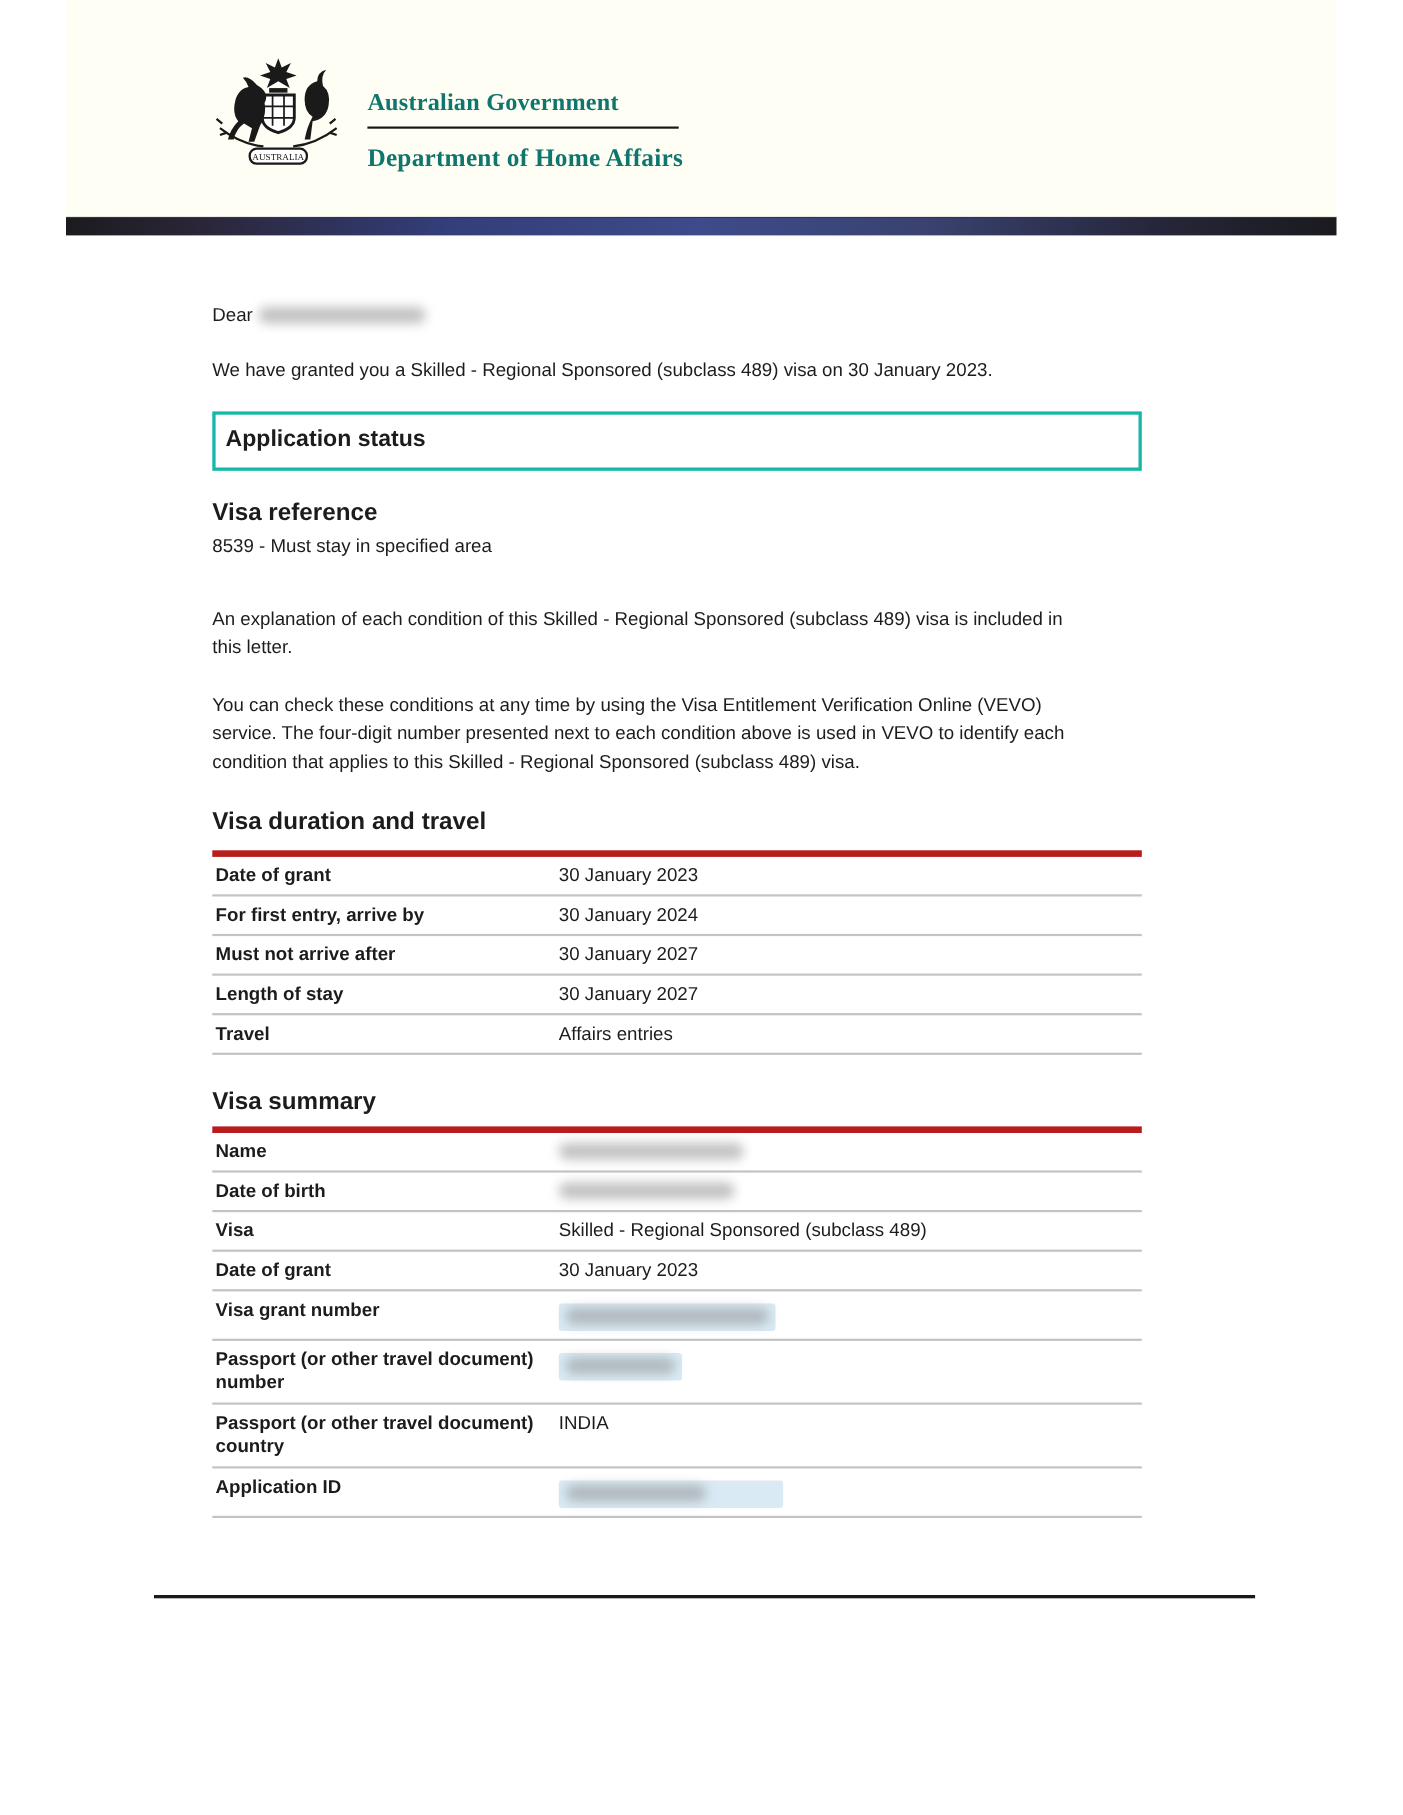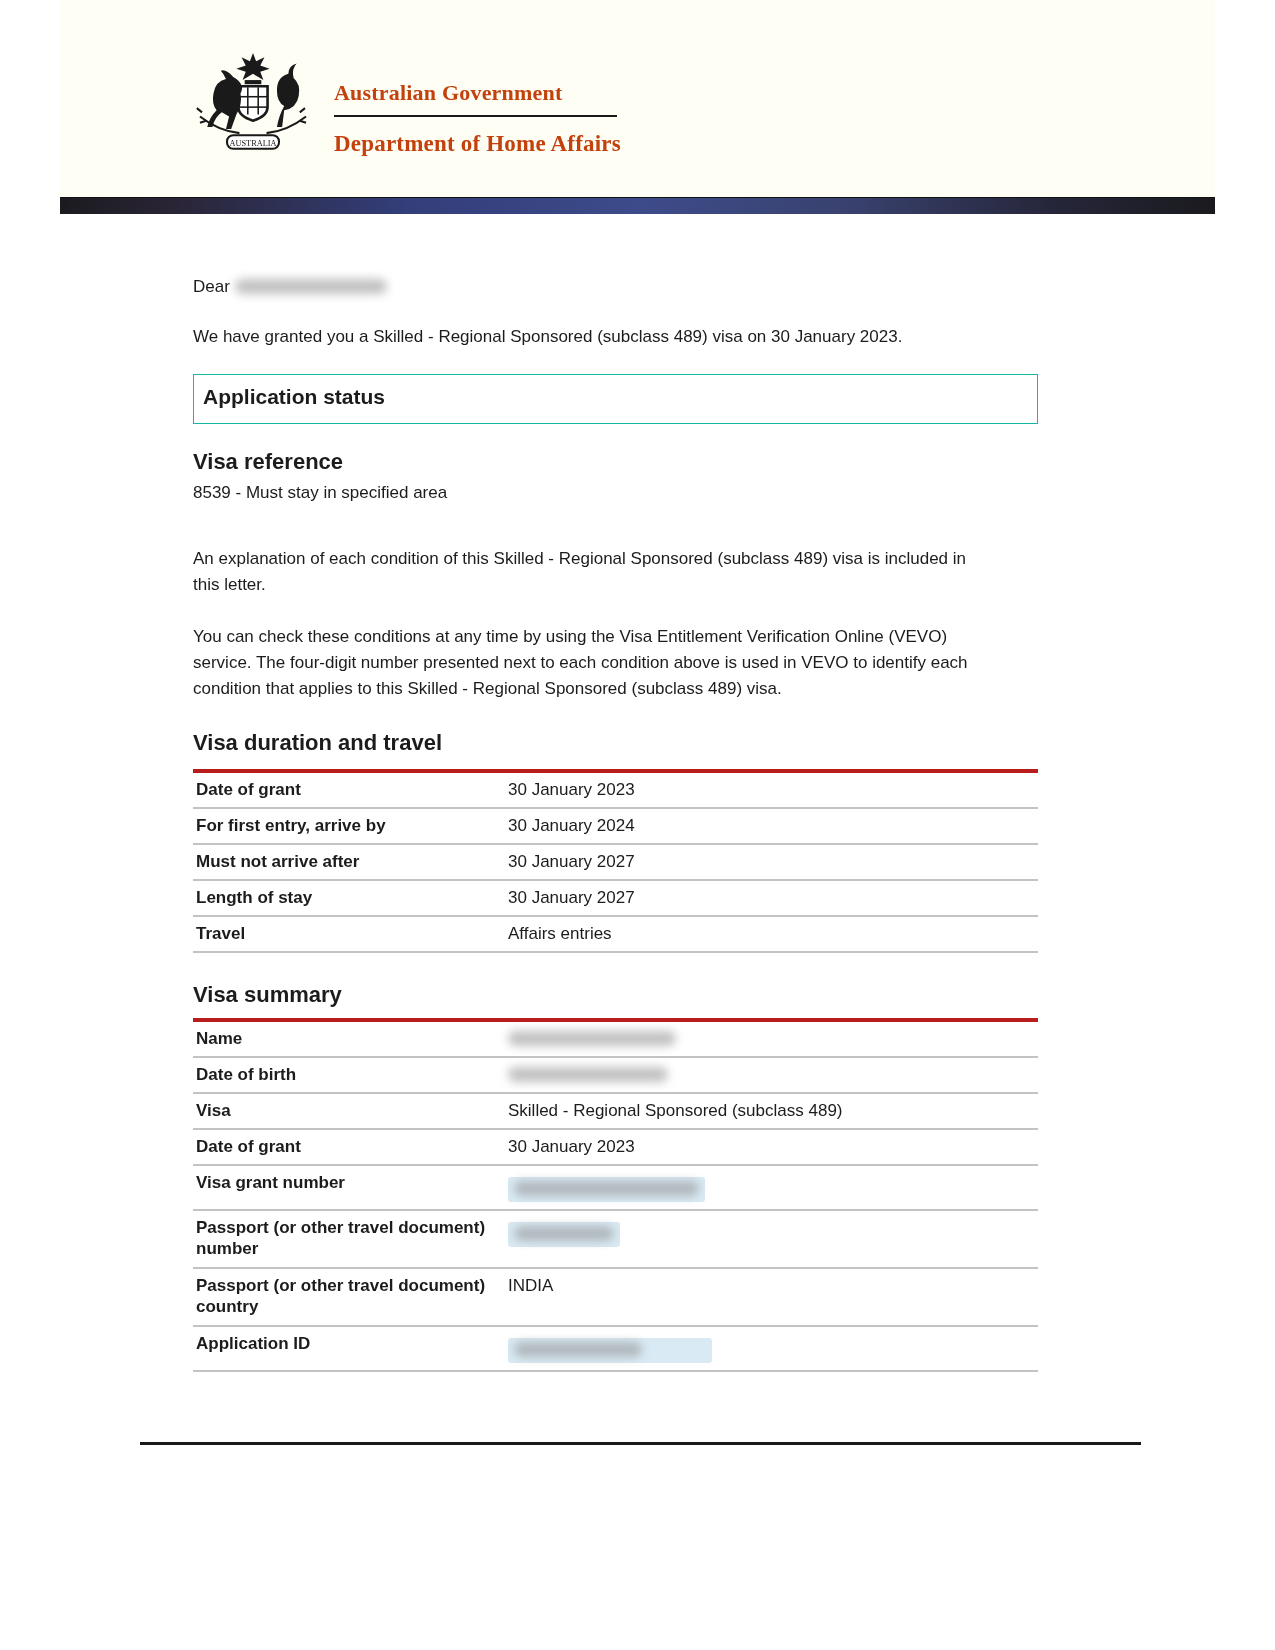--- a/index.html
+++ b/index.html
@@ -4,52 +4,52 @@
 <style>
   * { margin:0; padding:0; box-sizing:border-box; }
   html,body { width:1275px; height:1650px; background:#ffffff; overflow:hidden;
     font-family:"Liberation Sans", sans-serif; color:#1c1c1c; }
 
   
   .letterhead { position:relative; margin-left:60px; width:1155px; height:197px;
     background:#fffef5; }
   .crest { position:absolute; left:122px; top:52px; width:142px; height:104px; }
   .lh-text { position:absolute; left:274px; top:80px; width:420px;
-    font-family:"Liberation Serif", serif; font-weight:bold; color:#c2410c; }
+    font-family:"Liberation Serif", serif; font-weight:bold; color:#0f766e; }
   .gov-title { font-size:22px; letter-spacing:.2px; }
   .lh-rule { width:283px; height:2px; background:#181818; margin-top:9px; }
   .dept-title { font-size:23px; margin-top:14px; letter-spacing:.2px; }
   .gradient-bar { margin-left:60px; width:1155px; height:17px;
     background:linear-gradient(90deg,#1b1b1f 0%,#2a2536 10%,#333e7a 30%,#3d4b8a 50%,#39426f 68%,#26263a 86%,#1a1a1e 100%);
     border-top:1px solid #111; }
 
   
   .content { margin-left:193px; width:845px; font-size:17px; line-height:26px; }
   .para { max-width:795px; }
   .salutation { margin-top:60px; }
   .intro { margin-top:24px; max-width:770px; }
 
   .redact { display:inline-block; height:15px; border-radius:8px; background:#8f8f8f;
     filter:blur(5px); opacity:.55; vertical-align:-2px; }
   .hl { display:inline-block; background:#d9eaf4; border-radius:3px; line-height:0;
     padding:4px 6px 6px 6px; vertical-align:-6px; }
 
-  .status-box { margin-top:24px; border:1px solid #14b8a6; padding:8px 12px 12px 9px; }
+  .status-box { margin-top:24px; border:3px solid #14b8a6; padding:8px 12px 12px 9px; }
   .status-title { font-size:21px; font-weight:bold; line-height:28px; }
   .status-line { font-size:20px; line-height:27px; margin-top:5px; }
   .status-granted { font-weight:bold; margin-left:62px; }
 
   h2 { font-size:22px; font-weight:bold; line-height:28px; margin-top:24px; }
   .cond-line { margin-top:4px; }
   .expl { margin-top:40px; }
   .vevo { margin-top:26px; }
   .h2-duration { margin-top:27px; margin-bottom:12px; }
   .h2-summary { margin-top:28px; margin-bottom:9px; }
 
-  .kv-table { width:845px; border-top:4px solid #b91c1c; }
+  .kv-table { width:845px; border-top:6px solid #b91c1c; }
   .kv-row { display:flex; border-bottom:2px solid #c3c3c3; padding:6px 0 7px 3px;
     min-height:34px; }
   .kv-row.tall { min-height:58px; }
   .kv-label { width:312px; font-weight:bold; font-size:17px; line-height:21px;
     padding-right:18px; }
   .kv-value { flex:1; font-size:17px; line-height:21px; }
 
   .footer-rule { margin-left:140px; margin-top:70px; width:1001px; height:3px;
     background:#1a1a1a; }
 </style>

